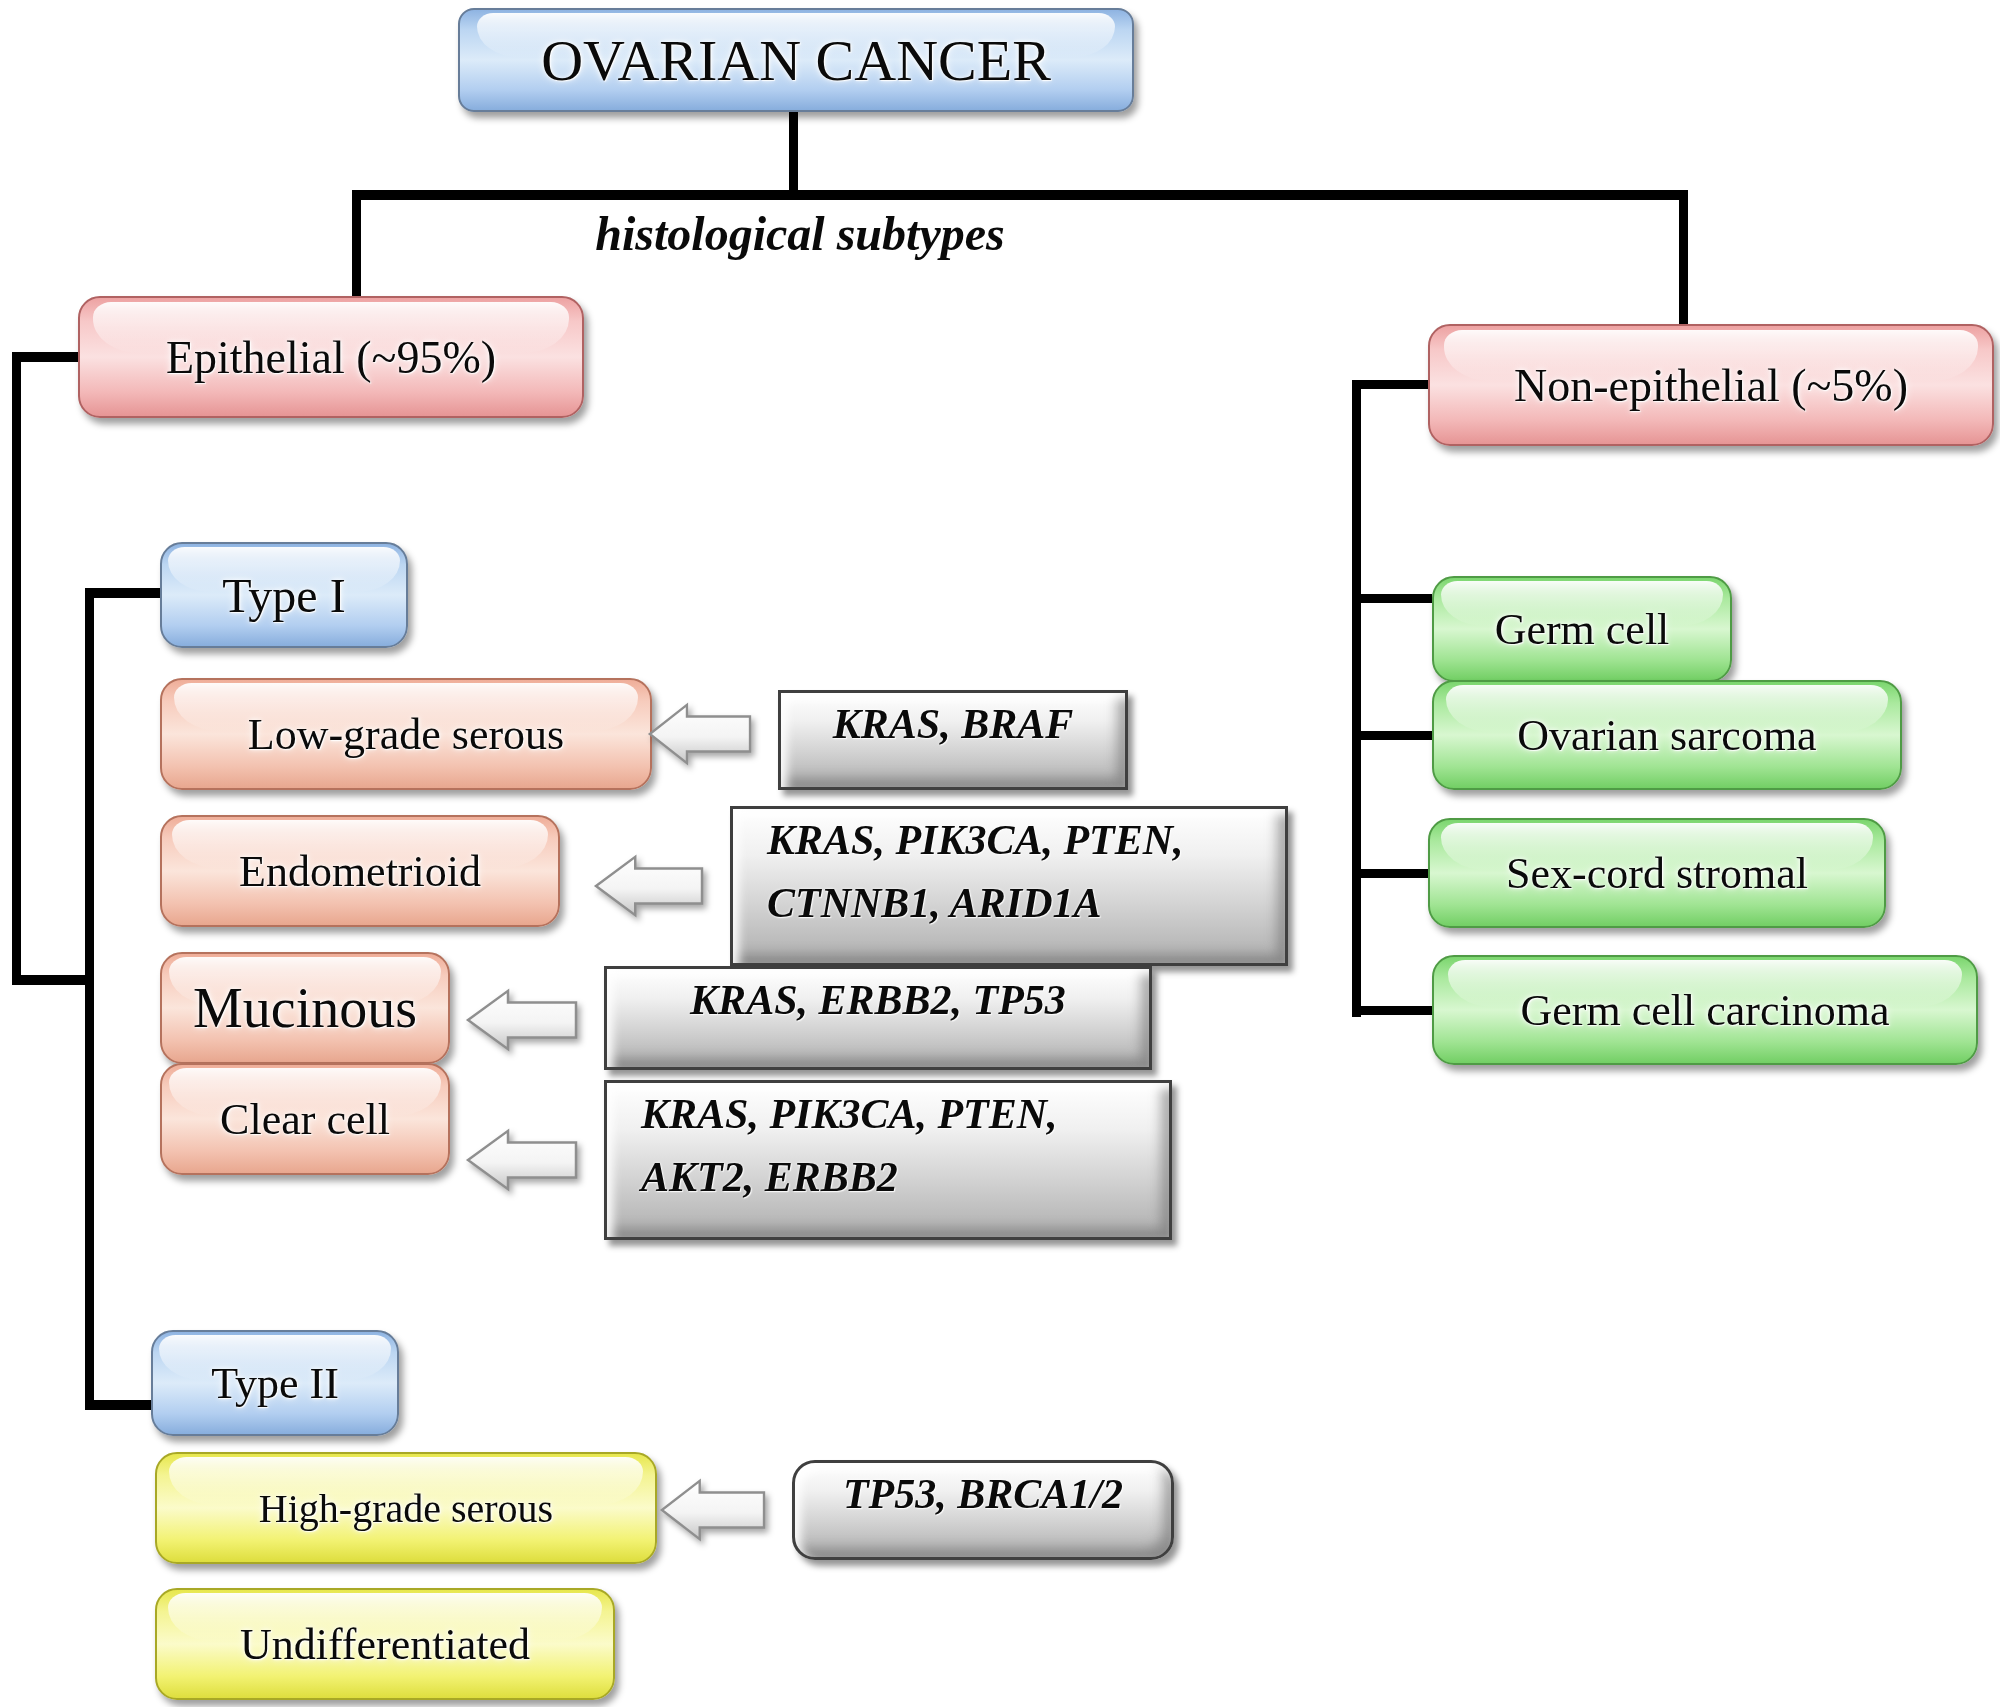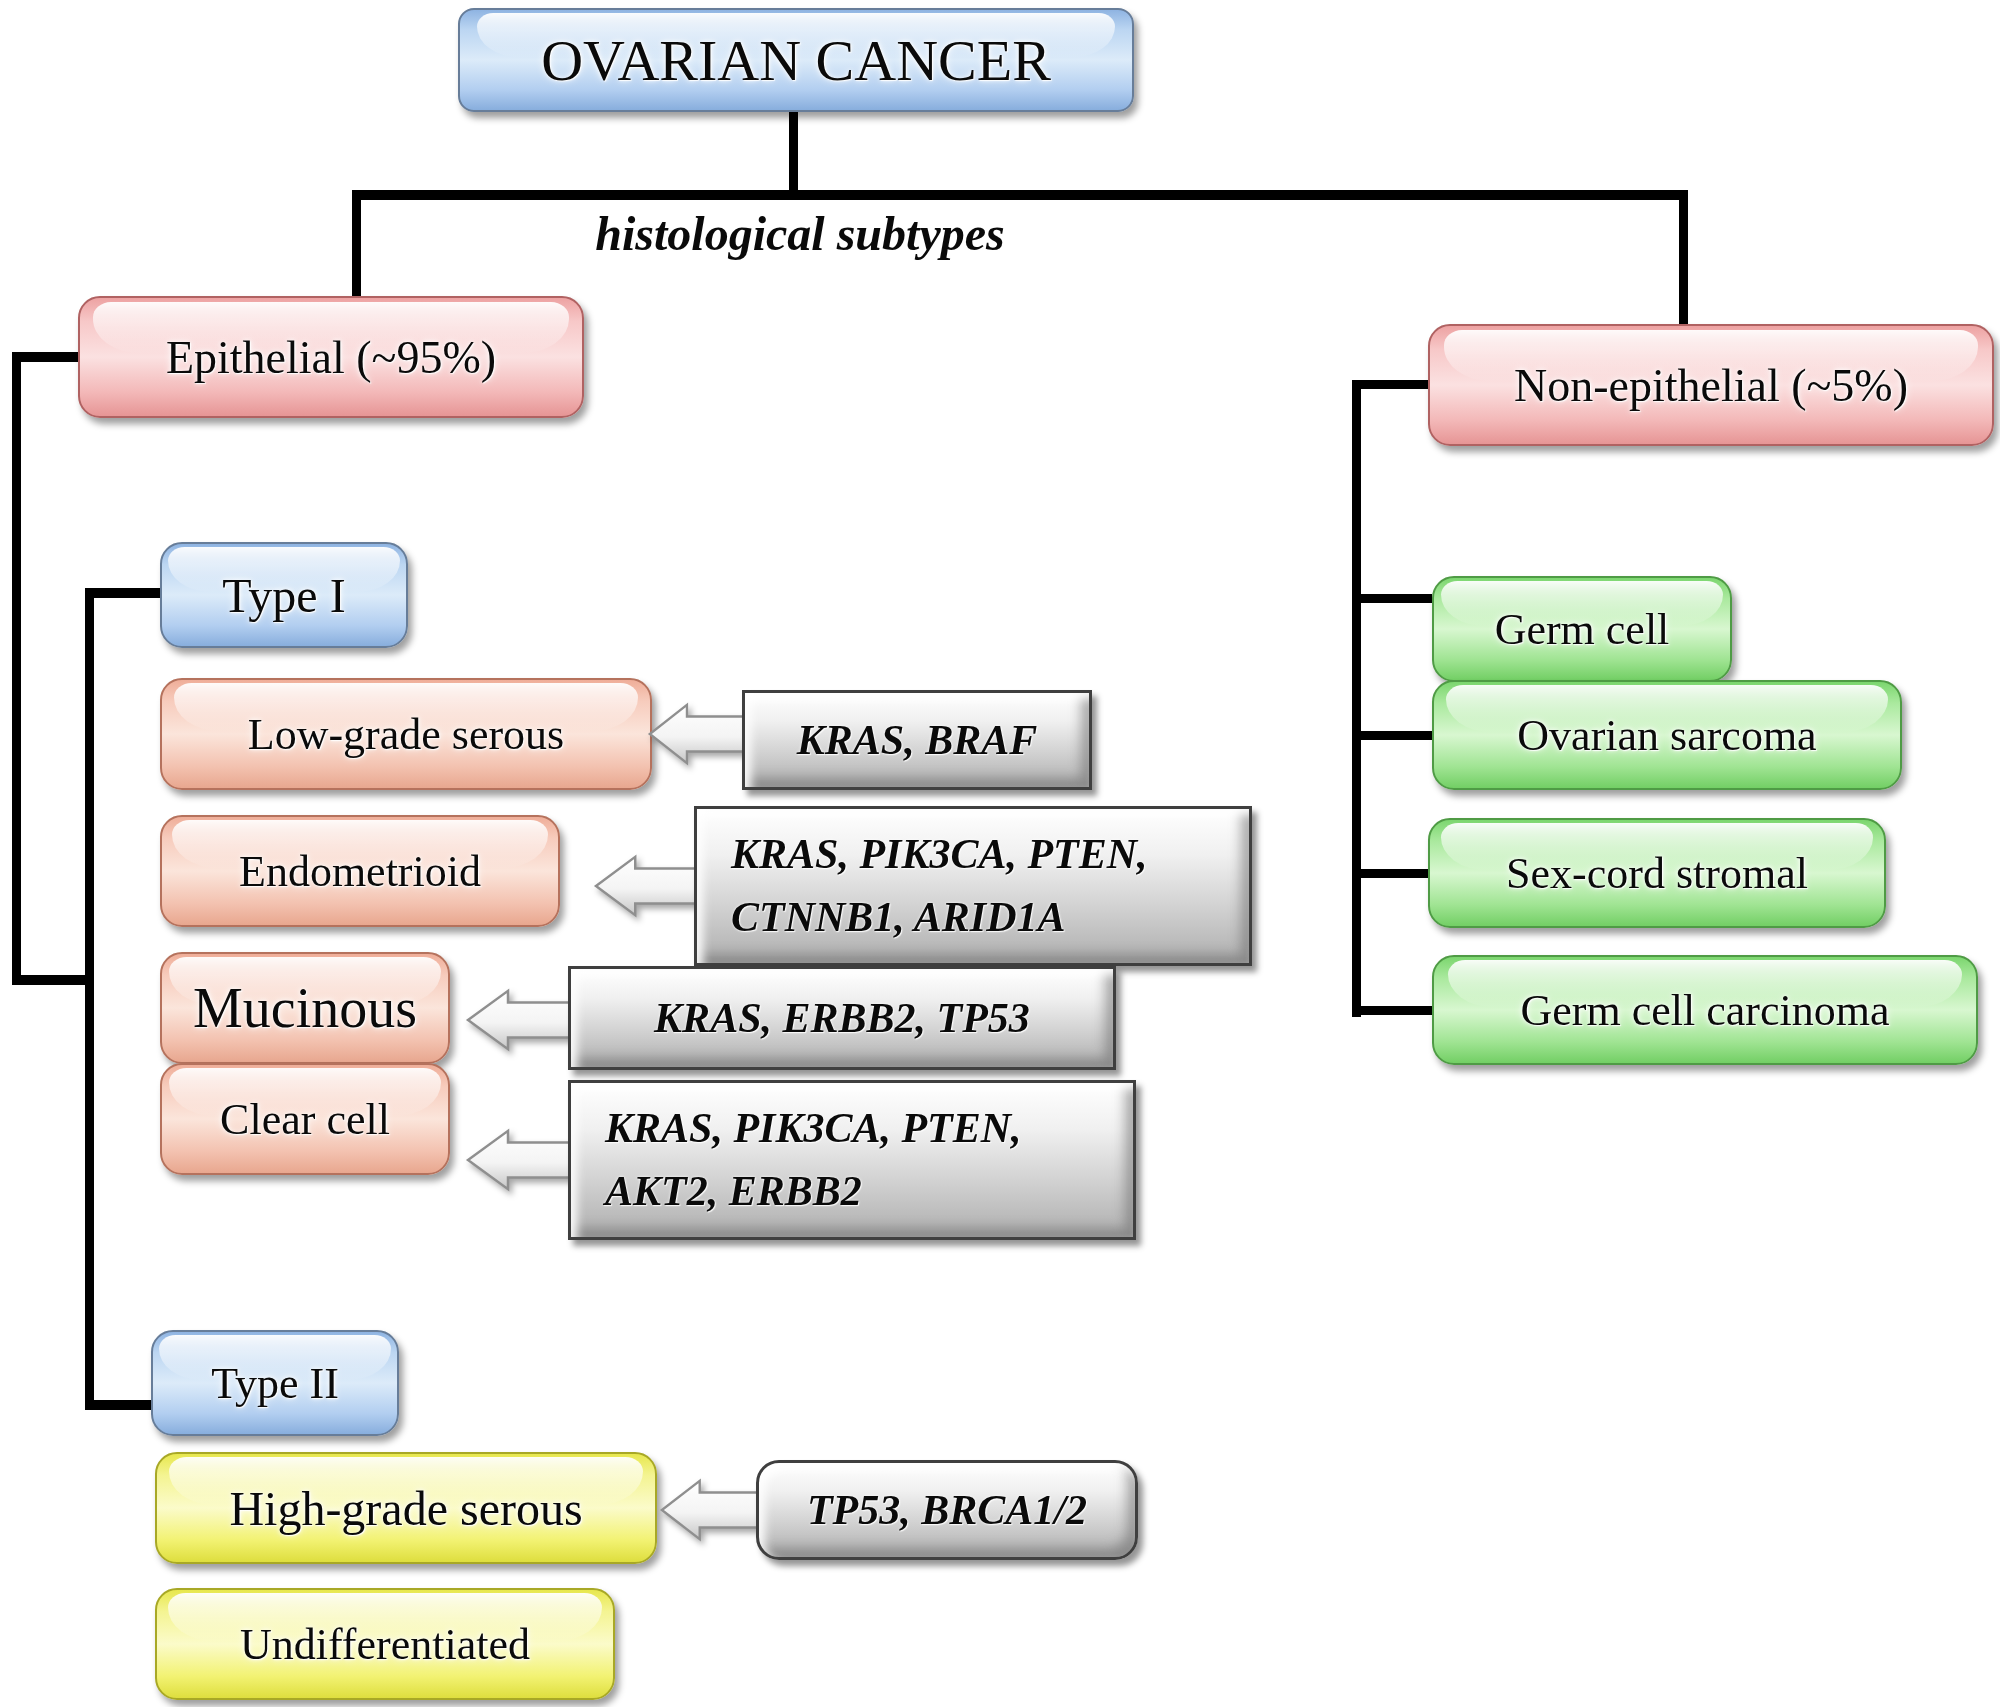--- a/index.html
+++ b/index.html
@@ -33,27 +33,28 @@
     background:linear-gradient(180deg,#eda2a2 0%,#f7c8c8 20%,#fbe1e1 50%,#f3b8b8 80%,#e69595 100%);}
   .salmon{border:2px solid #b5725d;
     background:linear-gradient(180deg,#efae99 0%,#f7ccbd 20%,#fbe5db 50%,#f3c2b0 80%,#e8a78f 100%);}
   .green{border:2px solid #4f9b45;
     background:linear-gradient(180deg,#7cd66f 0%,#aae99e 20%,#d8f7d0 50%,#a0e493 80%,#73cf65 100%);}
   .yellow{border:2px solid #a8a826;
     background:linear-gradient(180deg,#e7e74e 0%,#f4f492 20%,#fbfbca 50%,#f2f272 80%,#dede3e 100%);}
   
   .gene{
     position:absolute;box-sizing:border-box;
-    display:flex;flex-direction:column;align-items:center;justify-content:center;
+    display:flex;flex-direction:column;align-items:center;justify-content:flex-start;
     font-weight:bold;font-style:italic;color:#0a0a0a;
     border:3px solid #3f3f3f;
     background:linear-gradient(180deg,#ffffff 0%,#f0f0f0 30%,#d3d3d3 62%,#aeaeae 100%);
     box-shadow:5px 6px 6px rgba(0,0,0,0.42),
       inset 6px 6px 10px rgba(255,255,255,0.95),
       inset -8px -8px 12px rgba(105,105,105,0.55);
+    margin-left:36px;
   }
   .gene.left{align-items:flex-start;padding-left:34px;}
   .gene .gline{
     white-space:nowrap;line-height:1.5;
     text-shadow:0 0 3px rgba(255,255,255,0.95),1px 1px 1px rgba(255,255,255,0.85);
   }
   
   .arrow{position:absolute;overflow:visible;filter:drop-shadow(3px 4px 3px rgba(0,0,0,0.35));}
   
   .freetext{
@@ -110,21 +111,21 @@
   <div class="nbox salmon" style="left:160px;top:952px;width:290px;height:112px;font-size:56px;">
     <span class="lbl">Mucinous</span>
   </div>
   <div class="nbox salmon" style="left:160px;top:1063px;width:290px;height:112px;font-size:44px;">
     <span class="lbl">Clear cell</span>
   </div>
 
   <div class="nbox blue" style="left:151px;top:1330px;width:248px;height:106px;font-size:44px;">
     <span class="lbl">Type II</span>
   </div>
-  <div class="nbox yellow" style="left:155px;top:1452px;width:502px;height:112px;font-size:48px;">
+  <div class="nbox yellow" style="left:155px;top:1452px;width:502px;height:112px;font-size:40px;">
     <span class="lbl">High-grade serous</span>
   </div>
   <div class="nbox yellow" style="left:155px;top:1588px;width:460px;height:112px;font-size:44px;">
     <span class="lbl">Undifferentiated</span>
   </div>
 
   <div class="nbox green" style="left:1432px;top:576px;width:300px;height:106px;font-size:44px;">
     <span class="lbl">Germ cell</span>
   </div>
   <div class="nbox green" style="left:1432px;top:680px;width:470px;height:110px;font-size:44px;">

